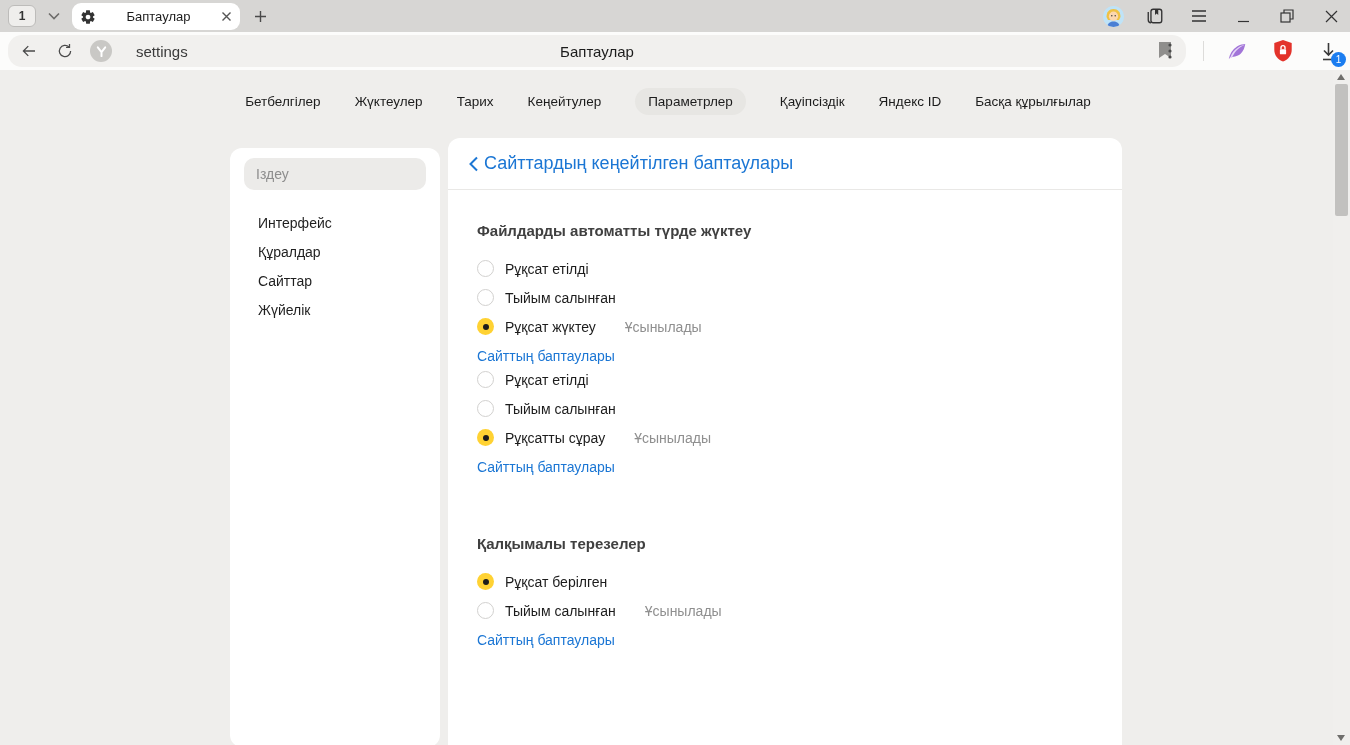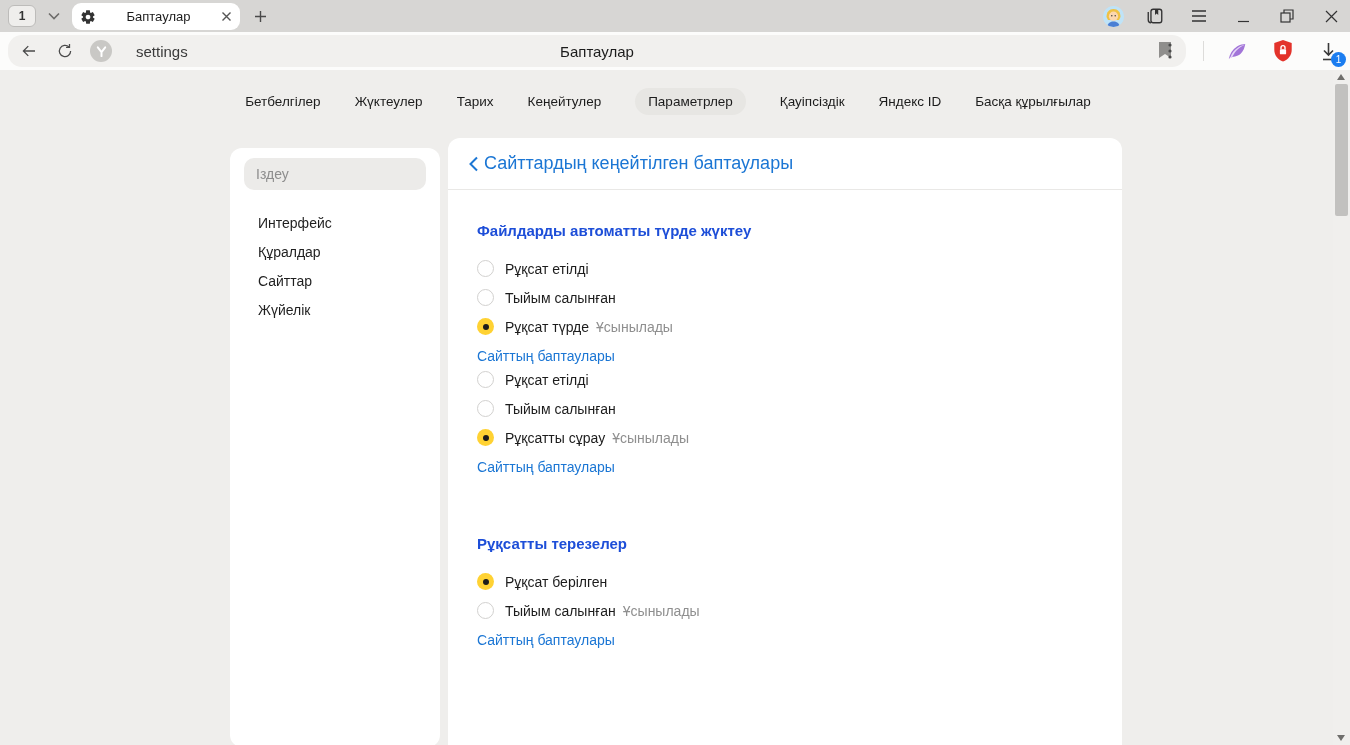--- a/index.html
+++ b/index.html
@@ -43,27 +43,27 @@
   .side-item { font-size:14px; color:#1f1f1f; height:29px; display:flex; align-items:center; cursor:pointer; }
 
   
   .main-card { position:absolute; left:448px; top:138px; width:674px; height:607px; background:#fff; border-radius:12px 12px 0 0; }
   .main-header { height:52px; display:flex; align-items:center; padding-left:15px; border-bottom:1px solid #e9e8e6; }
   .back-ic { width:20px; height:20px; display:flex; align-items:center; justify-content:center; margin-right:1px; cursor:pointer; }
   .main-title { font-size:18px; color:#1b76d4; cursor:pointer; }
   .main-body { padding:0 29px; }
 
   .section { }
-  .sec-heading { font-size:15px; font-weight:bold; color:#1d4ed8; }
+  .sec-heading { font-size:15px; font-weight:bold; color:#404040; }
   .opt-row { display:flex; align-items:center; height:29px; }
   .radio { width:17px; height:17px; border-radius:50%; border:1px solid #d2d1cf; background:#fff; flex:0 0 auto; position:relative; cursor:pointer; }
   .radio.sel { border:none; background:#ffd233; }
   .radio.sel::after { content:""; position:absolute; left:5.5px; top:5.5px; width:6px; height:6px; border-radius:50%; background:#1c1c1c; }
   .opt-label { font-size:14px; color:#1c1c1c; margin-left:11px; }
-  .opt-hint { font-size:14px; color:#8f8f8f; margin-left:7px; }
+  .opt-hint { font-size:14px; color:#8f8f8f; margin-left:29px; }
   .sec-link { font-size:14px; color:#1b76d4; cursor:pointer; display:inline-block; }
 
   
   .scrollbar { position:absolute; right:0; top:70px; width:17px; height:675px; background:#f0efed; }
   .sb-thumb { position:absolute; left:2px; top:14px; width:13px; height:132px; background:#c2c1bf; border-radius:2px; }
   .sb-arrow { position:absolute; left:4px; width:0; height:0; }
   .sb-up { top:4px; border-left:4.5px solid transparent; border-right:4.5px solid transparent; border-bottom:6px solid #6f6e6c; }
   .sb-down { bottom:4px; border-left:4.5px solid transparent; border-right:4.5px solid transparent; border-top:6px solid #6f6e6c; }
 
   svg { display:block; }
@@ -224,35 +224,35 @@
   </div>
   <div class="main-body" id="main-body">
       <div class="section"><div class="sec-heading" style="margin-top: 32px; margin-bottom: 15px;">Файлдарды автоматты түрде жүктеу</div><div class="opt-row">
           <span class="radio"></span>
           <span class="opt-label">Рұқсат етілді</span>
         </div><div class="opt-row">
           <span class="radio"></span>
           <span class="opt-label">Тыйым салынған</span>
         </div><div class="opt-row">
           <span class="radio sel"></span>
-          <span class="opt-label">Рұқсат түрде</span>
+          <span class="opt-label">Рұқсат жүктеу</span>
           <span class="opt-hint">Ұсынылады</span>
         </div><span class="sec-link" style="margin-top: 7px;">Сайттың баптаулары</span></div>
       <div class="section"><div class="opt-row">
           <span class="radio"></span>
           <span class="opt-label">Рұқсат етілді</span>
         </div><div class="opt-row">
           <span class="radio"></span>
           <span class="opt-label">Тыйым салынған</span>
         </div><div class="opt-row">
           <span class="radio sel"></span>
           <span class="opt-label">Рұқсатты сұрау</span>
           <span class="opt-hint">Ұсынылады</span>
         </div><span class="sec-link" style="margin-top: 7px;">Сайттың баптаулары</span></div>
-      <div class="section"><div class="sec-heading" style="margin-top: 59px; margin-bottom: 15px;">Рұқсатты терезелер</div><div class="opt-row">
+      <div class="section"><div class="sec-heading" style="margin-top: 59px; margin-bottom: 15px;">Қалқымалы терезелер</div><div class="opt-row">
           <span class="radio sel"></span>
           <span class="opt-label">Рұқсат берілген</span>
         </div><div class="opt-row">
           <span class="radio"></span>
           <span class="opt-label">Тыйым салынған</span>
           <span class="opt-hint">Ұсынылады</span>
         </div><span class="sec-link" style="margin-top: 7px;">Сайттың баптаулары</span></div>
     </div>
 </div>
 

